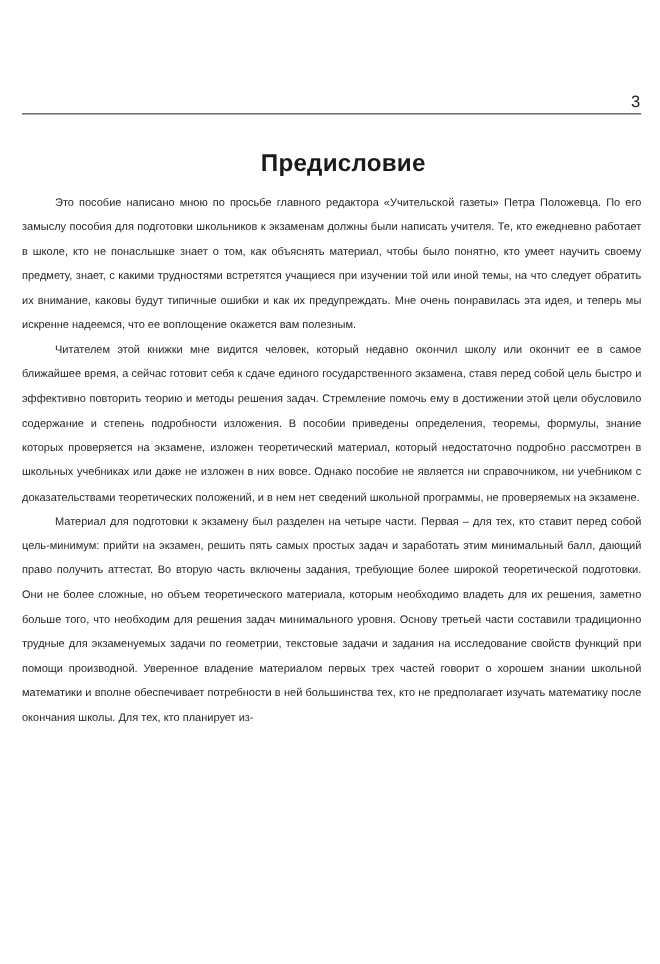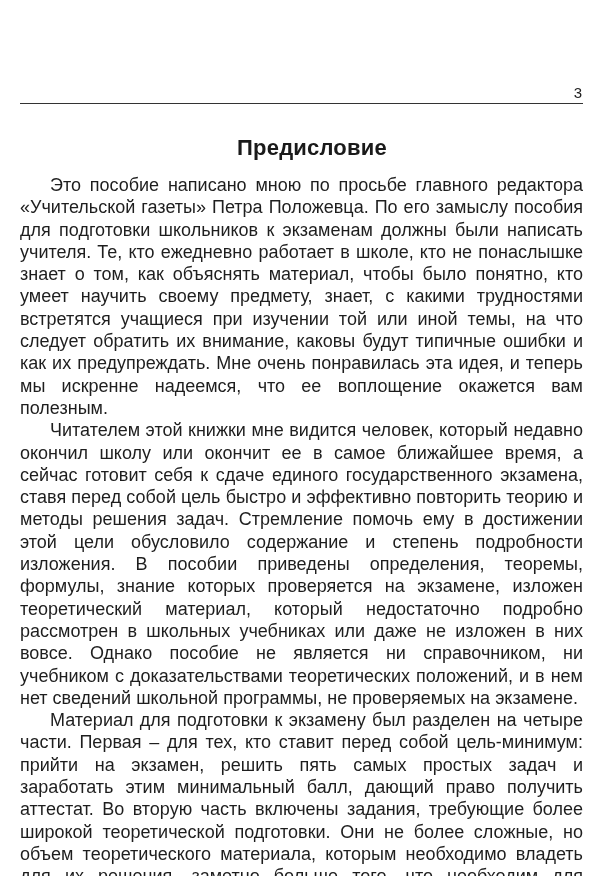--- a/index.html
+++ b/index.html
@@ -58,21 +58,21 @@
     margin-left: 12px;
   }
   .body-text {
     position: absolute;
     left: 20px;
     top: 174px;
     width: 563px;
   }
   .para {
     margin: 0;
-    font-size: 18px;
+    font-size: 10px;
     line-height: 22.3px;
     text-align: justify;
     text-indent: 30px;
     hyphens: manual;
     color: #1e1e1e;
   }
 </style>
 </head>
 <body>
 

